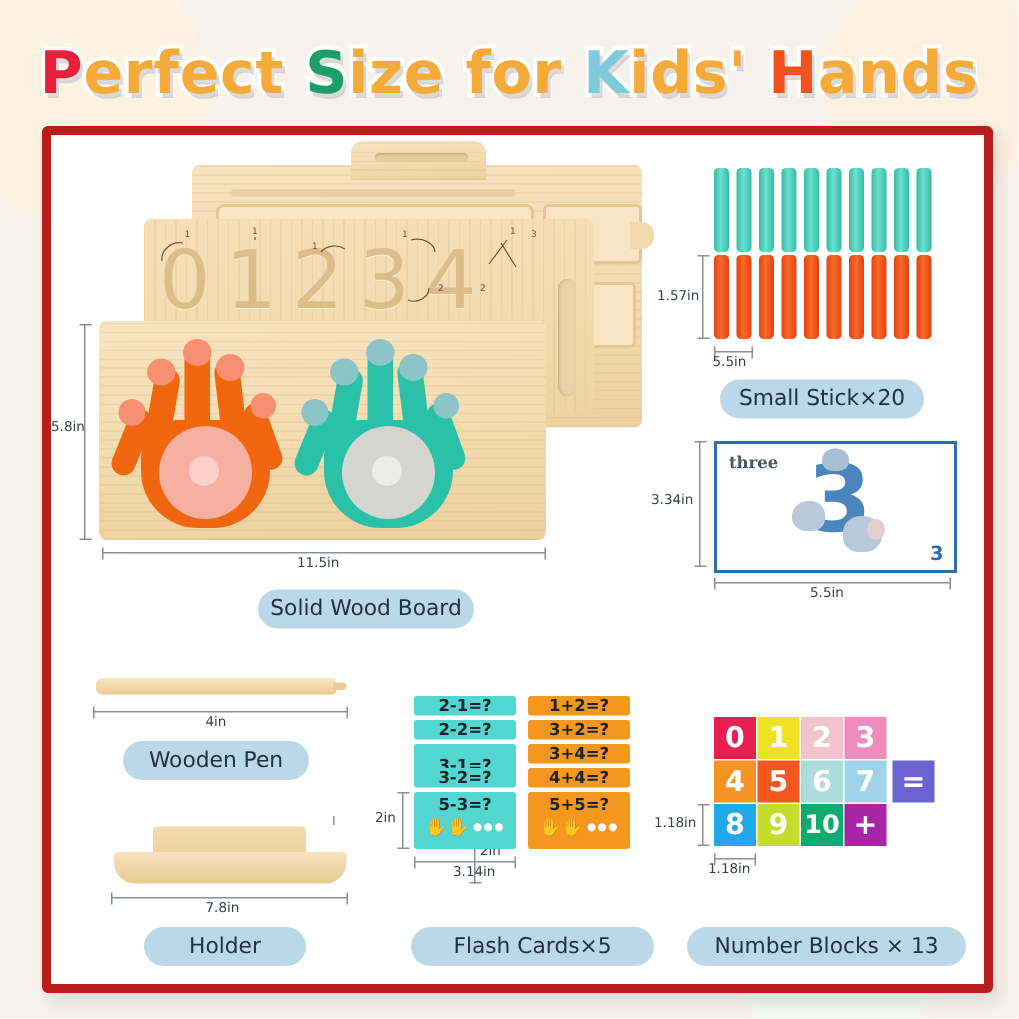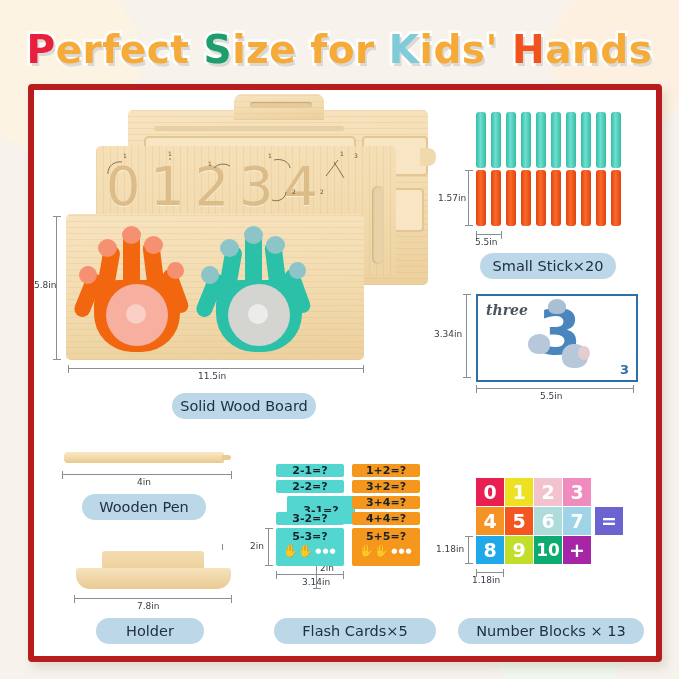--- a/index.html
+++ b/index.html
@@ -234,21 +234,21 @@
     <div class="stick" style="left:120px;top:58px;width:10px;height:56px;background:linear-gradient(90deg,#e3420f,#f86a2a 45%,#e3420f);"></div>
     <div class="stick" style="left:135px;top:58px;width:10px;height:56px;background:linear-gradient(90deg,#e3420f,#f86a2a 45%,#e3420f);"></div>
   </div>
   <div class="dimv" style="left:434px;top:80px;height:56px;"></div>
   <div class="dimtxt" style="left:404px;top:103px;">1.57in</div>
   <div class="dimh" style="left:442px;top:144px;width:26px;"></div>
   <div class="dimtxt" style="left:441px;top:147px;">5.5in</div>
   <div class="pill" style="left:446px;top:163px;width:136px;">Small Stick×20</div>
 
   <div class="dcard" style="left:442px;top:204px;width:158px;height:84px;">
-    <div style="position:absolute;left:8px;top:6px;font-size:14px;font-weight:bold;color:#4a5560;font-family:'DejaVu Serif',serif;font-style:italic;">three</div>
+    <div style="position:absolute;left:8px;top:6px;font-size:11px;font-weight:bold;color:#4a5560;font-family:'DejaVu Serif',serif;">three</div>
     <div style="position:absolute;left:60px;top:6px;font-size:62px;line-height:62px;font-weight:bold;color:#4a86bd;font-family:'DejaVu Sans',sans-serif;">3</div>
 
     <div style="position:absolute;left:70px;top:3px;width:18px;height:15px;background:#a8bfd4;border-radius:50% 50% 40% 40%;"></div>
     <div style="position:absolute;left:50px;top:38px;width:22px;height:20px;background:#b6c8da;border-radius:50% 45% 40% 45%;"></div>
     <div style="position:absolute;left:84px;top:48px;width:26px;height:24px;background:#b6c8da;border-radius:45% 50% 45% 40%;"></div>
     <div style="position:absolute;left:100px;top:50px;width:12px;height:14px;background:#e4cdd2;border-radius:50%;"></div>
     <div style="position:absolute;right:7px;bottom:3px;font-size:13px;font-weight:bold;color:#2f6fa8;font-family:'DejaVu Sans',sans-serif;">3</div>
   </div>
   <div class="dimv" style="left:432px;top:204px;height:84px;"></div>
   <div class="dimtxt" style="left:400px;top:239px;">3.34in</div>
@@ -275,21 +275,21 @@
   <div class="dimtxt" style="left:103px;top:511px;">7.8in</div>
   <div class="pill" style="left:62px;top:528px;width:108px;">Holder</div>
 
   <div style="position:absolute;left:242px;top:374px;width:160px;height:116px;">
     <div class="fcard teal" style="left:0px;top:0px;width:68px;height:13px;">
         <span>2-1=?</span>
       </div>
     <div class="fcard teal" style="left:0px;top:16px;width:68px;height:13px;">
         <span>2-2=?</span>
       </div>
-    <div class="fcard teal" style="left:0px;top:32px;width:68px;height:28px;margin-left:11px;">
+    <div class="fcard teal" style="left:0px;top:32px;width:68px;height:28px;">
         <span>3-1=?</span>
       </div>
     <div class="fcard teal" style="left:0px;top:48px;width:68px;height:13px;">
         <span>3-2=?</span>
       </div>
     <div class="fcard teal" style="left:0px;top:64px;width:68px;height:38px;flex-direction:column;justify-content:flex-start;padding-top:2px;box-sizing:border-box;">
       <span>5-3=?</span>
       <div style="display:flex;gap:2px;margin-top:2px;align-items:center;">
         <span style="font-size:12px;color:#fff;line-height:12px;">✋✋</span>
         <span style="font-size:7px;color:#fff;line-height:7px;letter-spacing:1px;">●●●</span>

